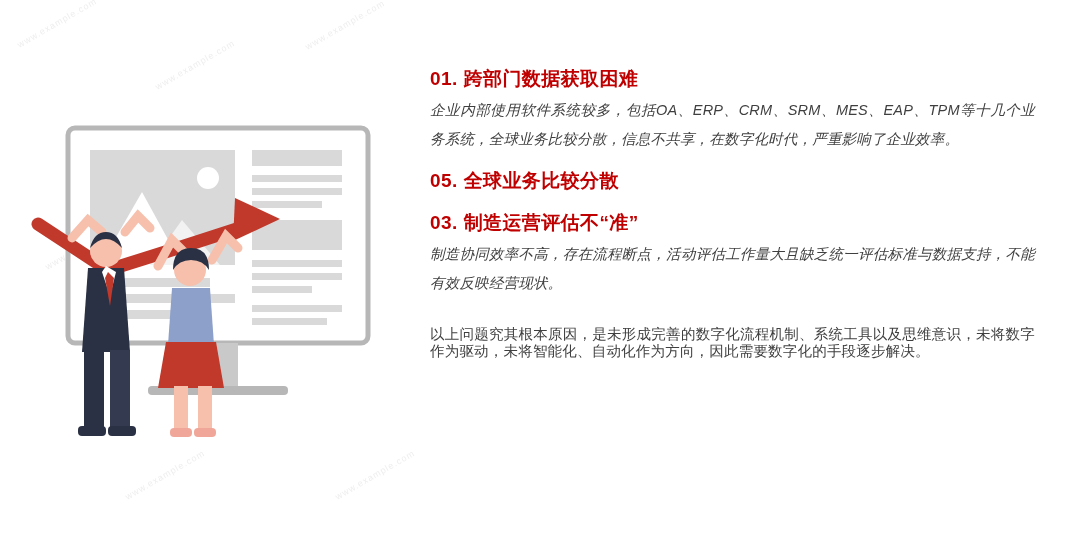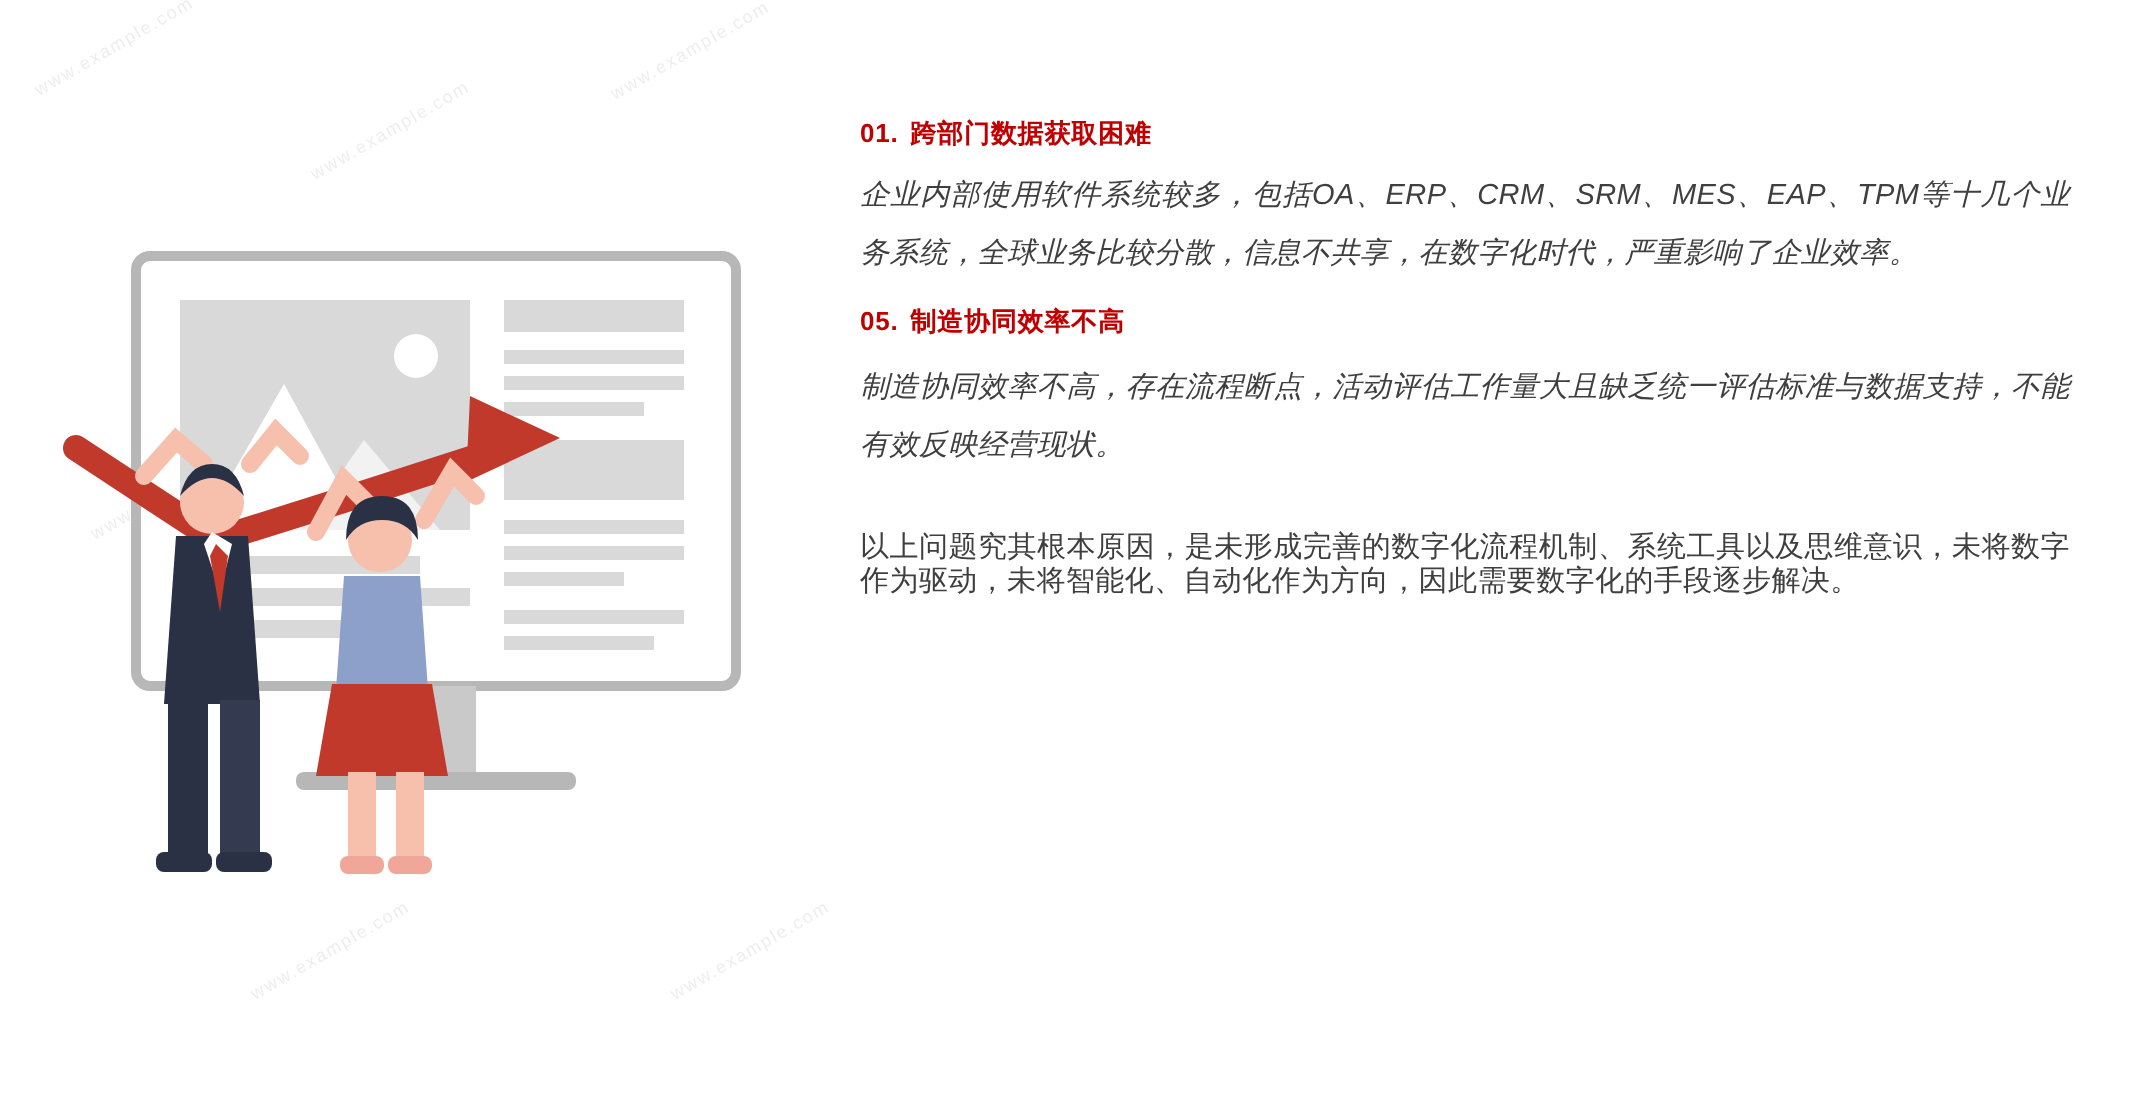--- a/index.html
+++ b/index.html
@@ -54,23 +54,23 @@
   .content {
     position: relative;
     flex: 1 1 auto;
     padding: 52px 40px 0 10px;
     box-sizing: border-box;
   }
   .item { margin-bottom: 4px; }
   .item-title {
     color: #c00000;
     font-weight: bold;
-    font-size: 13px;
+    font-size: 19px;
     line-height: 30px;
-    margin: 0 0 2px 0;
+    margin: 12px 0 2px 0;
     letter-spacing: 0.4px;
   }
   .item-title .num { margin-right: 6px; }
   .item-body {
     color: #3f3f3f;
     font-size: 14.5px;
     line-height: 29px;
     margin: 0 0 4px 0;
     letter-spacing: 0.2px;
     text-align: justify;
@@ -174,25 +174,28 @@
 
     <div class="item">
       <div class="item-title">
         <span class="num">01.</span><span>跨部门数据获取困难</span>
       </div>
       <p class="item-body">企业内部使用软件系统较多，包括OA、ERP、CRM、SRM、MES、EAP、TPM等十几个业务系统，全球业务比较分散，信息不共享，在数字化时代，严重影响了企业效率。</p>
     </div>
 
     <div class="item">
       <div class="item-title">
-        <span class="num">05.</span><span>制造协同效率不高</span>
+        <span class="num">05.</span><span>全球业务比较分散</span>
       </div>
     </div>
 
     <div class="item">
+      <div class="item-title">
+        <span class="num">03.</span><span>制造运营评估不“准”</span>
+      </div>
       <p class="item-body">制造协同效率不高，存在流程断点，活动评估工作量大且缺乏统一评估标准与数据支持，不能有效反映经营现状。</p>
     </div>
 
     <div class="item">
     </div>
 
     <p class="summary">以上问题究其根本原因，是未形成完善的数字化流程机制、系统工具以及思维意识，未将数字作为驱动，未将智能化、自动化作为方向，因此需要数字化的手段逐步解决。</p>
   </div>
 </div>
 

